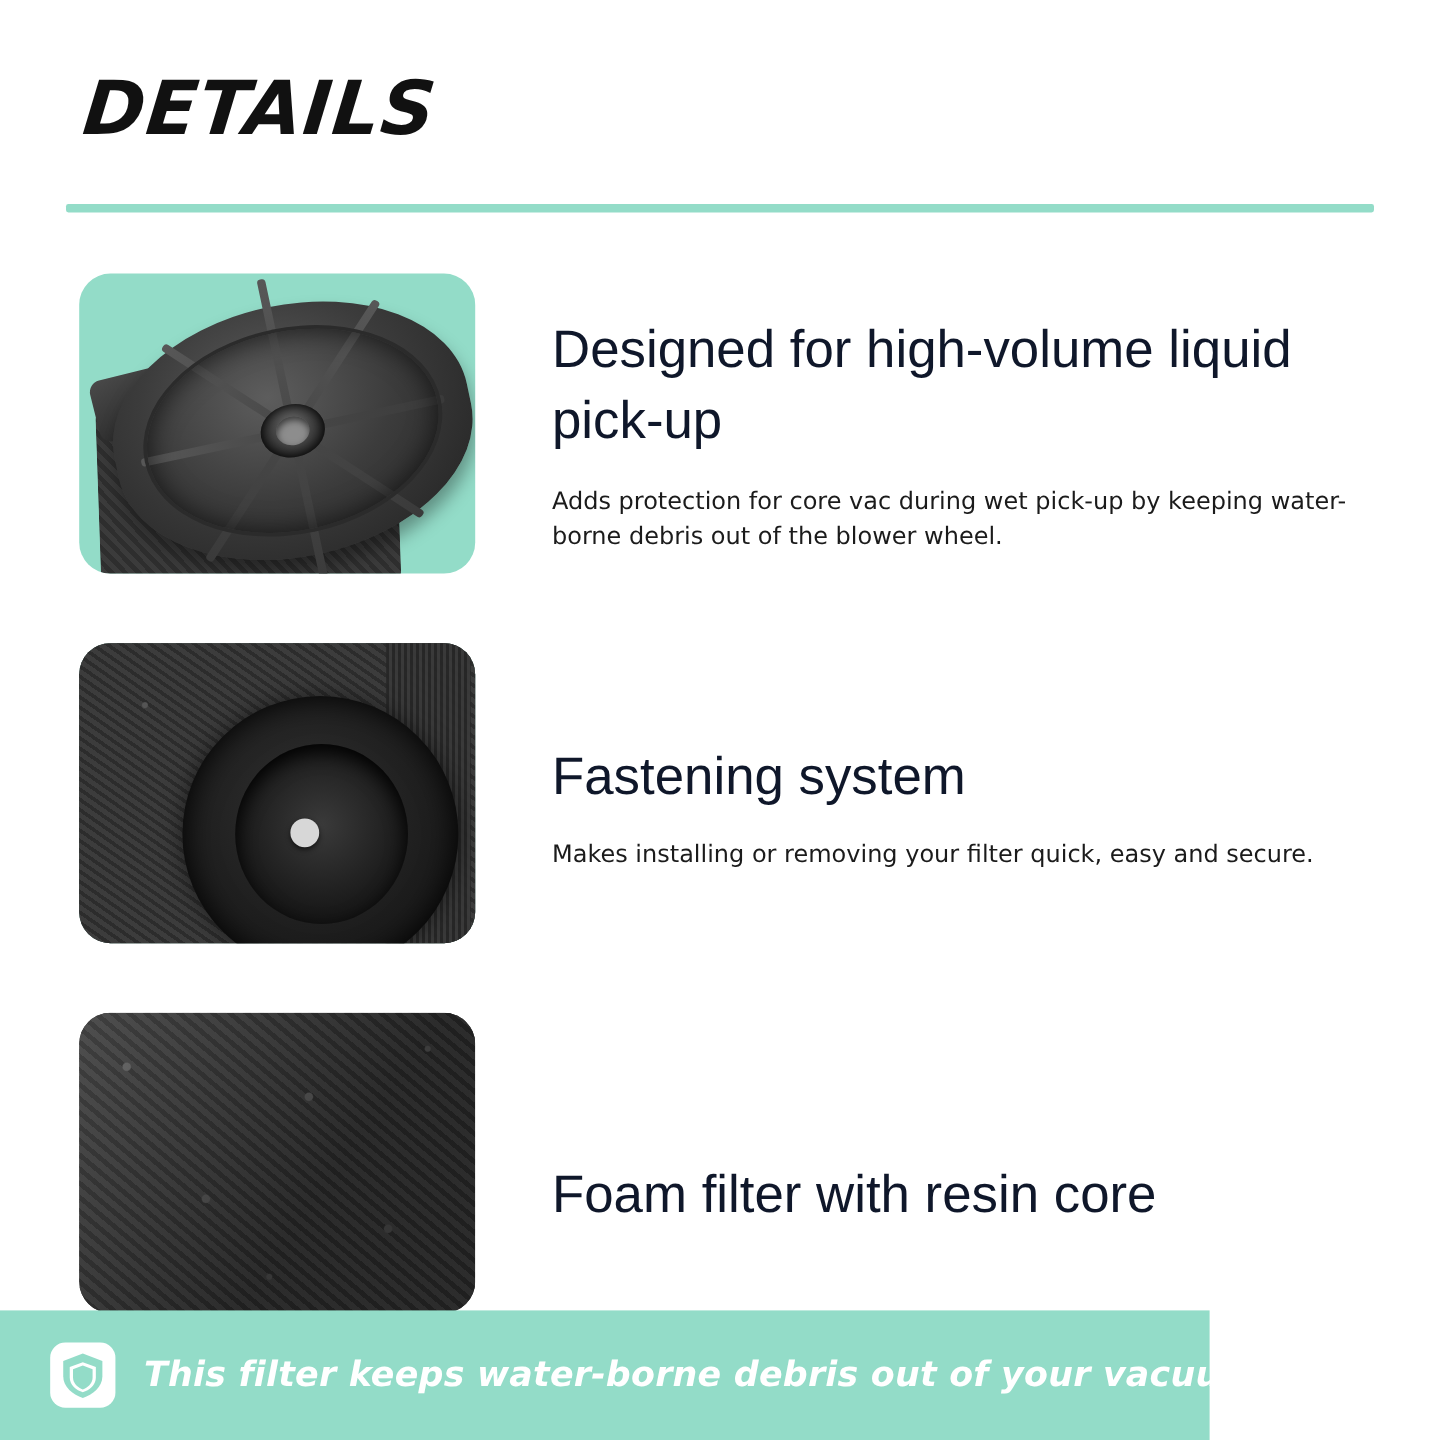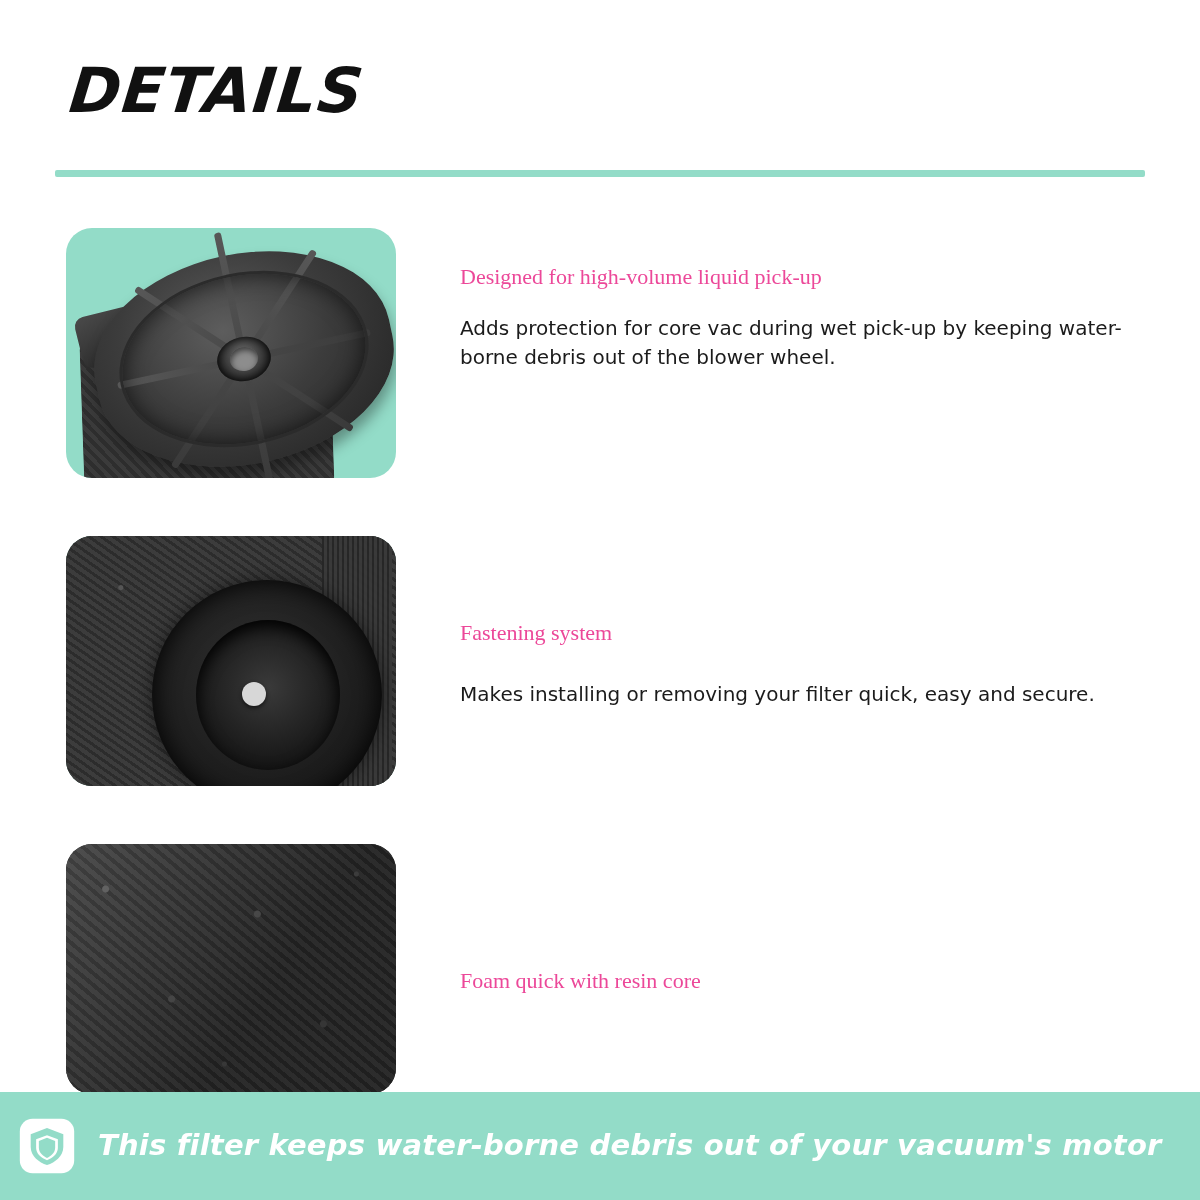--- a/index.html
+++ b/index.html
@@ -80,41 +80,41 @@
     position: absolute;
     inset: 0;
   }
   .text-col {
     padding-left: 64px;
     padding-top: 30px;
     flex: 1 1 auto;
     max-width: 700px;
   }
   .feature-title {
-    font-family: Liberation Serif, serif;
-    font-size: 22px;
-    color: #ec4899;
+    font-family: Liberation Sans, sans-serif;
+    font-size: 44px;
+    color: #0f172a;
     line-height: 1.35;
     margin: 0 0 22px 0;
     font-weight: 400;
   }
   .feature-desc {
     font-family: "DejaVu Sans", sans-serif;
     font-size: 20px;
     color: #1b1b1b;
     line-height: 1.45;
     margin: 0;
     max-width: 690px;
   }
 
   
   .feature.f1 .text-col { padding-top: 34px; }
   .feature.f2 .text-col { padding-top: 82px; }
   .feature.f3 .text-col { padding-top: 122px; }
-  .feature.f2 .feature-title { margin-bottom: 32px; }
+  .feature.f2 .feature-title { margin-bottom: 20px; }
   .feature.f3 .feature-title { margin-bottom: 16px; }
 
   
   .img-lid {
     background: #93dcc8;
   }
   .img-lid .foam-band {
     position: absolute;
     left: 16px;
     top: 112px;
@@ -279,26 +279,26 @@
     position: absolute;
     inset: 0;
     background: linear-gradient(125deg, rgba(255,255,255,.10), rgba(0,0,0,.25) 60%);
   }
 
   
   .footer {
     position: absolute;
     left: 0;
     bottom: 0;
-    width: 1200px;
+    width: 1008px;
     height: 108px;
     background: #93dcc8;
     display: flex;
     align-items: center;
-    padding-left: 18px;
+    padding-left: 40px;
     box-sizing: border-box;
   }
   .shield {
     width: 58px;
     height: 58px;
     flex: 0 0 auto;
     margin-right: 22px;
   }
   .footer-text {
     font-family: "DejaVu Sans", sans-serif;
@@ -362,21 +362,21 @@
     </div>
 
     <div class="feature f3">
       <div class="thumb img-foam">
         <div class="inner">
           <div class="sheet"></div>
           <div class="sheen"></div>
         </div>
       </div>
       <div class="text-col">
-        <p class="feature-title">Foam quick with resin core</p>
+        <p class="feature-title">Foam filter with resin core</p>
       </div>
     </div>
 
   </div>
 
   <div class="footer">
     <span class="shield">
       <svg viewBox="0 0 64 64" width="58" height="58" aria-hidden="true">
         <rect x="2" y="2" width="60" height="60" rx="14" fill="#ffffff"></rect>
         <path d="M32 12 L50 19 V33 C50 43 41 50 32 53 C23 50 14 43 14 33 V19 Z" fill="#93dcc8"></path>

